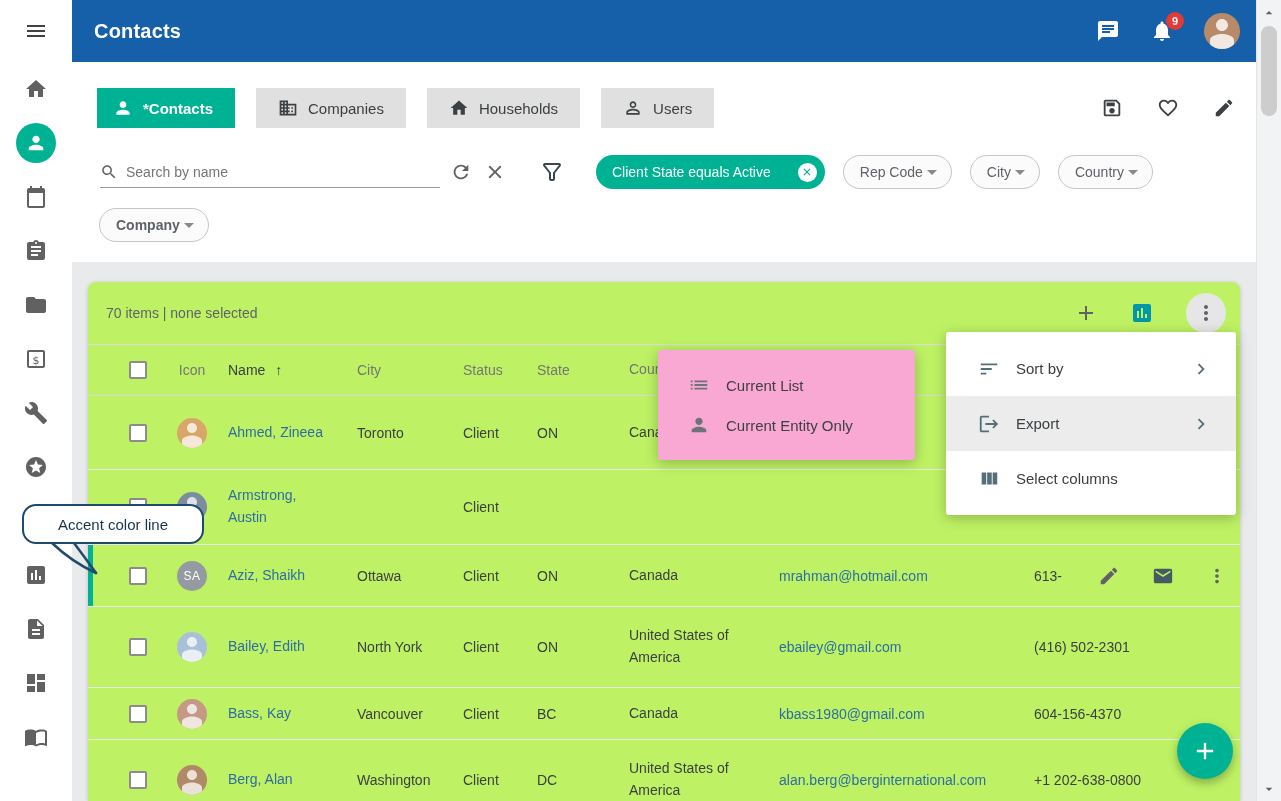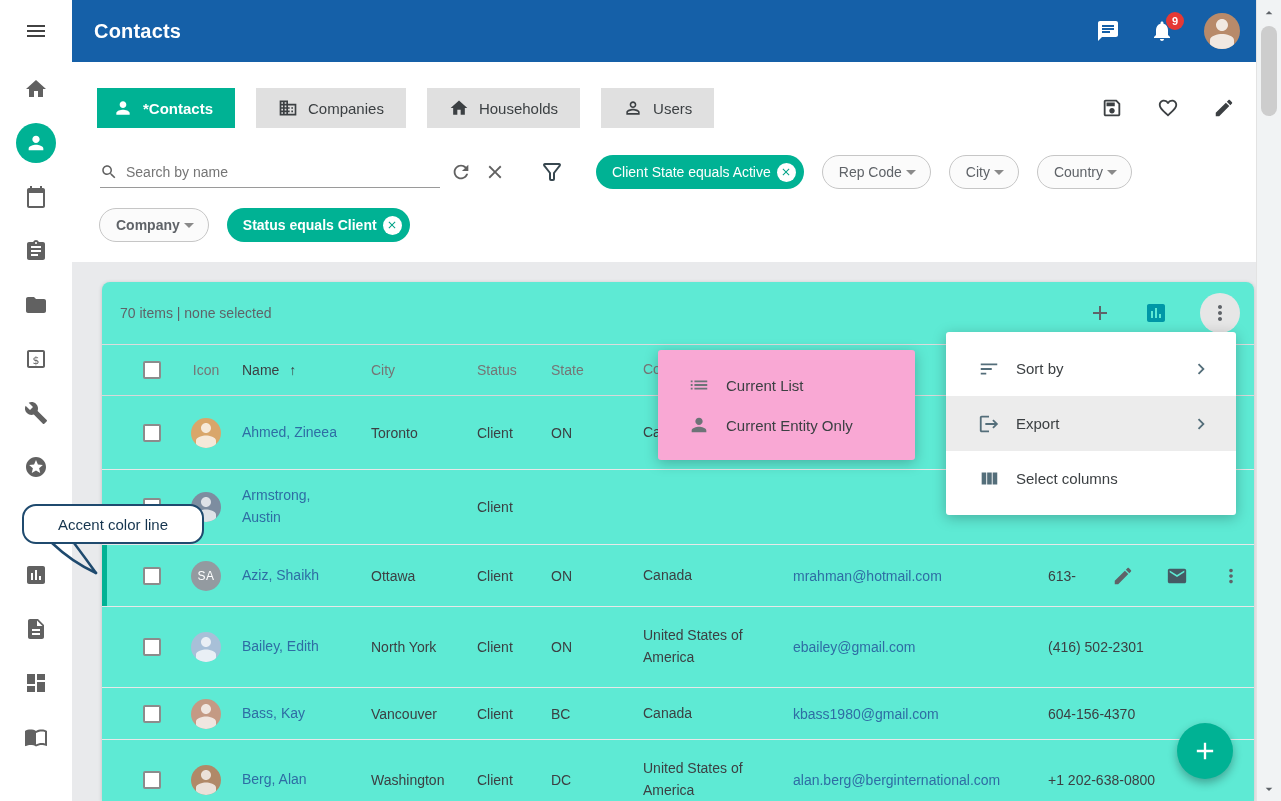--- a/index.html
+++ b/index.html
@@ -43,30 +43,30 @@
   .search-field svg.ic { width:18px; height:18px; flex:none; }
   .search-field input { border:none; outline:none; flex:1; font:inherit; font-size:14px; color:#3c4043; background:transparent; }
   .search-field input::placeholder { color:#757575; }
   .mini { color:#616161; display:flex; }
   .mini svg.ic { width:22px; height:22px; }
   .rf { margin-left:10px; } .cl { margin-left:12px; }
   .funnel { margin-left:34px; color:#37474f; }
   .funnel svg.ic { width:24px; height:24px; fill:none; stroke:currentColor; stroke-width:2; }
 
   .chip { height:34px; border-radius:17px; display:inline-flex; align-items:center; font-size:14px; white-space:nowrap; cursor:pointer; }
-  .chip.teal { background:#00b294; color:#fff; padding:0 8px 0 16px; gap:6px; }
+  .chip.teal { background:#00b294; color:#fff; padding:0 8px 0 16px; gap:27px; }
   .chip.teal .x { width:19px; height:19px; border-radius:50%; background:#fff; color:#00a287; display:flex; align-items:center; justify-content:center; border:none; padding:0; }
   .chip.teal .x svg { width:12px; height:12px; fill:currentColor; }
   .chip.outline { background:#fbfbfb; border:1px solid #c6c6c6; color:#5f6368; padding:0 14px 0 16px; gap:4px; }
   .caret { width:0; height:0; border-left:5px solid transparent; border-right:5px solid transparent; border-top:5px solid #8a8a8a; }
   .chips1 { display:flex; gap:18px; margin-left:32px; }
   .chips-row2 { position:absolute; top:146px; left:27px; display:flex; gap:18px;font-weight:bold; }
 
   
-  .card { position:absolute; left:88px; top:282px; width:1152px; height:519px; background:#5eead4; border-radius:8px 8px 0 0; box-shadow:0 1px 4px rgba(0,0,0,.18); overflow:hidden; z-index:1;margin-left:14px; }
+  .card { position:absolute; left:88px; top:282px; width:1152px; height:519px; background:#bef264; border-radius:8px 8px 0 0; box-shadow:0 1px 4px rgba(0,0,0,.18); overflow:hidden; z-index:1; }
   .card-toolbar { height:63px; display:flex; align-items:center; padding-left:18px; border-bottom:1px solid #dcdcdc; }
   .summary { color:#5f6368; }
   .ct-icons { margin-left:auto; display:flex; align-items:center; gap:32px; padding-right:14px; color:#5f6368; }
   .ct-icons svg.ic { width:24px; height:24px; }
   .chart-ic { color:#0097a7; }
   .dots-btn { width:40px; height:40px; border-radius:50%; background:#e6e6e6; display:flex; align-items:center; justify-content:center; color:#5f6368; }
 
   .thead { height:51px; display:flex; align-items:center; border-bottom:1px solid #d8d8d8; color:#757575; padding-left:24px; }
   .row { display:flex; align-items:center; border-bottom:1px solid #e8e8e8; padding-left:24px; position:relative; }
   .r1{height:74px} .r2{height:75px} .r3{height:62px} .r4{height:81px} .r5{height:52px} .r6{height:81px}
@@ -307,28 +307,20 @@
           <span class="caret"></span>
         </span>
     </div>
   </div>
 
   <div class="chips-row2">
     <span class="chip outline">
         <span>Company</span>
         <span class="caret"></span>
       </span>
-    <span class="chip teal">
-      <span>Status equals Client</span>
-      <button class="x">
-          <svg viewBox="0 0 24 24">
-            <path d="M19 6.41L17.59 5 12 10.59 6.41 5 5 6.41 10.59 12 5 17.59 6.41 19 12 13.41 17.59 19 19 17.59 13.41 12z"></path>
-          </svg>
-        </button>
-    </span>
   </div>
 </section>
 
 <section class="card">
   <div class="card-toolbar">
     <span class="summary">70 items | none selected</span>
     <div class="ct-icons">
       <button>
           <svg class="ic" viewBox="0 0 24 24">
             <path d="M19 13h-6v6h-2v-6H5v-2h6V5h2v6h6v2z"></path>

